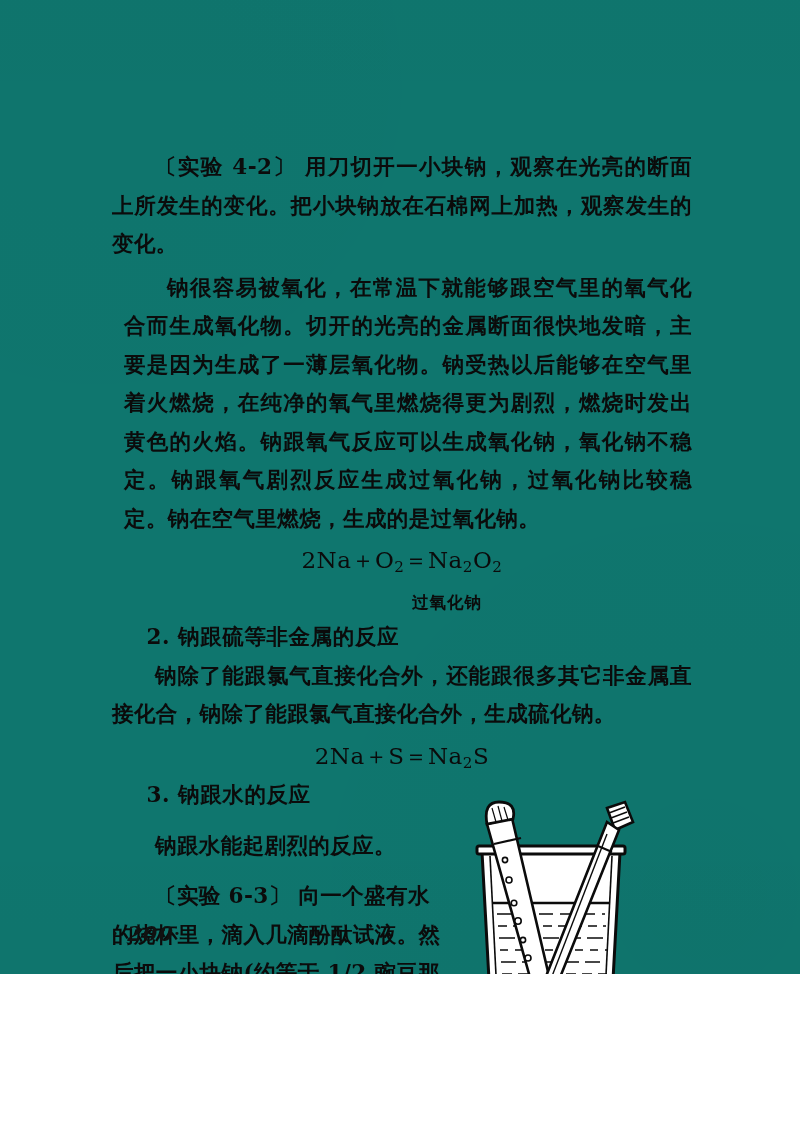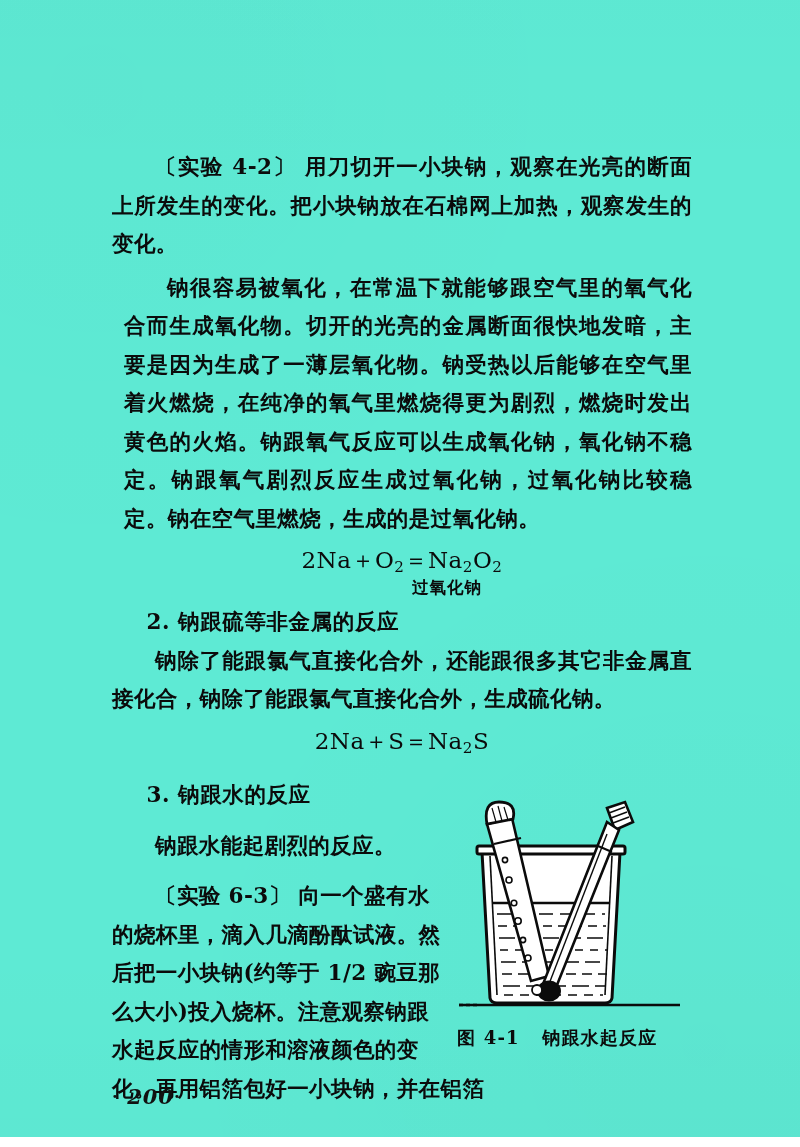--- a/index.html
+++ b/index.html
@@ -8,23 +8,23 @@
     padding: 0;
     background: #ffffff;
   }
   body {
     font-family: "DejaVu Serif", "Liberation Serif", serif;
     color: #000000;
   }
   .page {
     position: relative;
     width: 800px;
-    height: 1137px;
+    height: 974px;
     margin: 0 auto;
-    background: #5eead4;
+    background: #0f766e;
     overflow: hidden;
     box-sizing: border-box;
   }
   
   .scan-tint {
     position: absolute;
     inset: 0;
     background:
       radial-gradient(circle at 12% 8%, rgba(0,0,0,0.012), rgba(0,0,0,0) 42%),
       radial-gradient(circle at 88% 92%, rgba(0,0,0,0.014), rgba(0,0,0,0) 45%),
@@ -75,21 +75,21 @@
     color: #0b0b0b;
   }
   .equation sub {
     font-size: 0.66em;
     vertical-align: -0.28em;
   }
   .eq-label {
     font-size: 16.5px;
     font-weight: 700;
     letter-spacing: 1px;
-    margin-top: 1px;
+    margin-top: 16px;
     text-align: center;
     color: #0b0b0b;
   }
   .eq-label-shift {
     padding-left: 90px;
   }
   .eq-label-shift2 {
     padding-left: 74px;
   }
   

